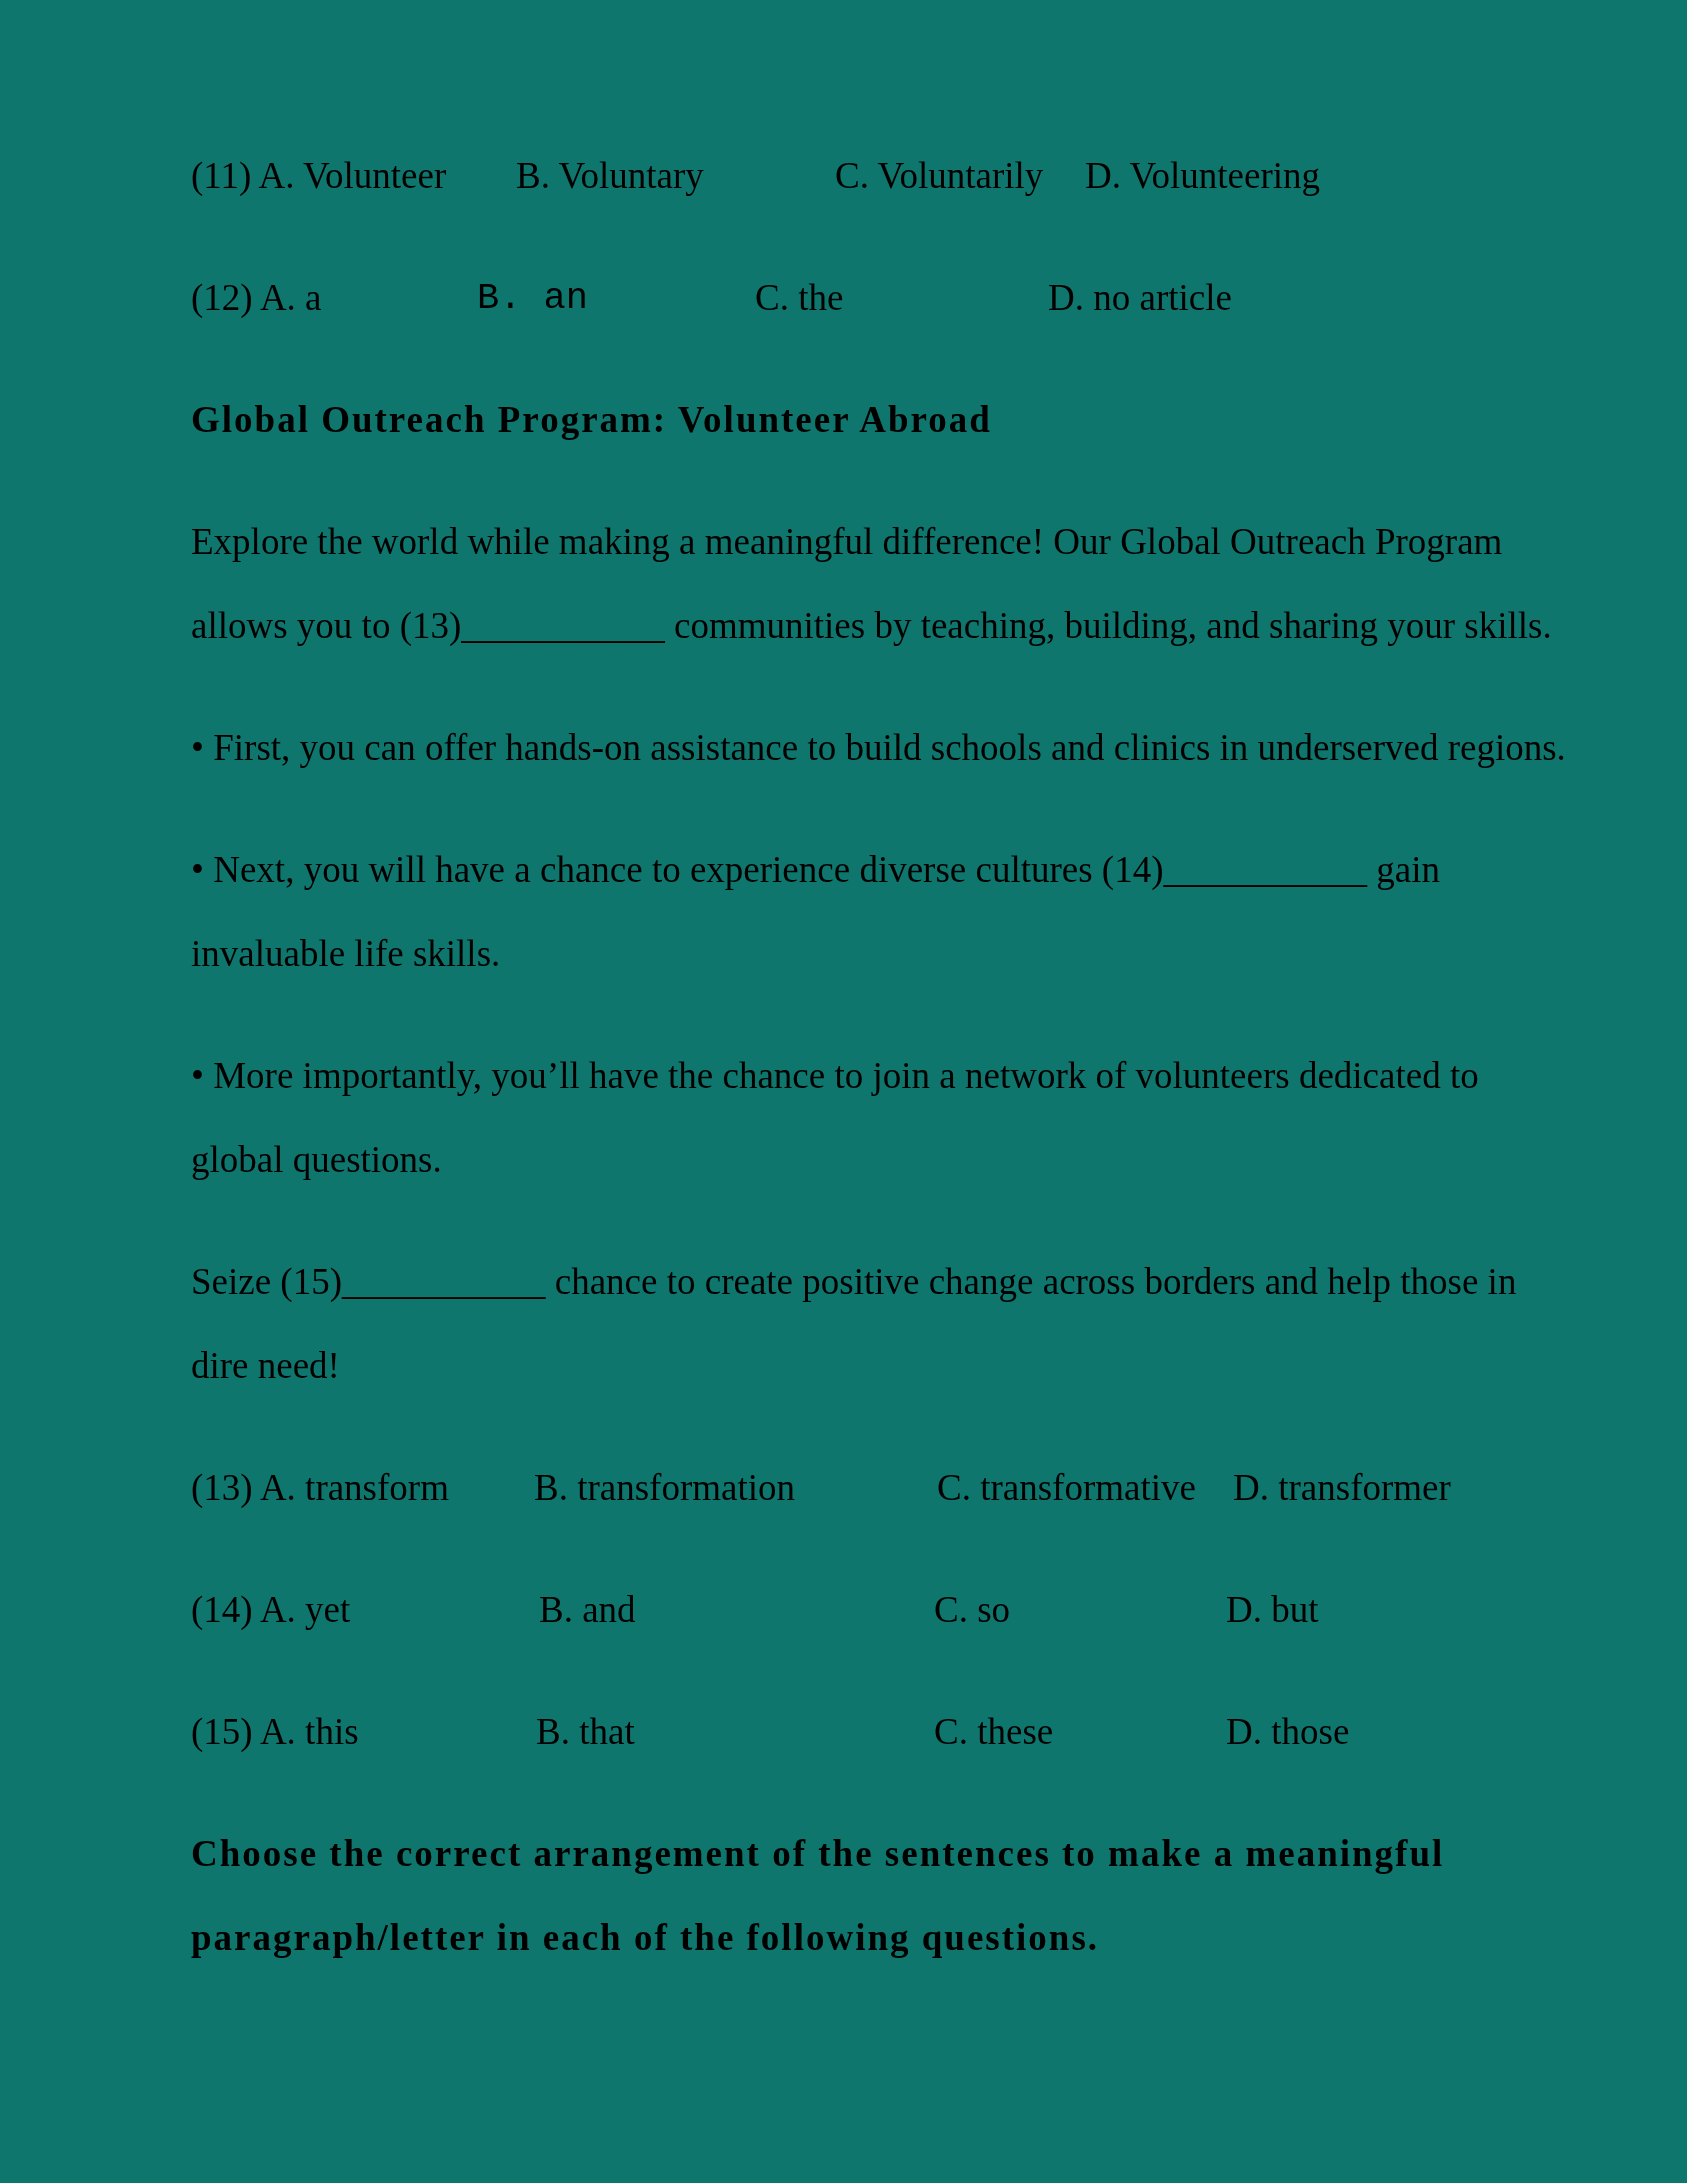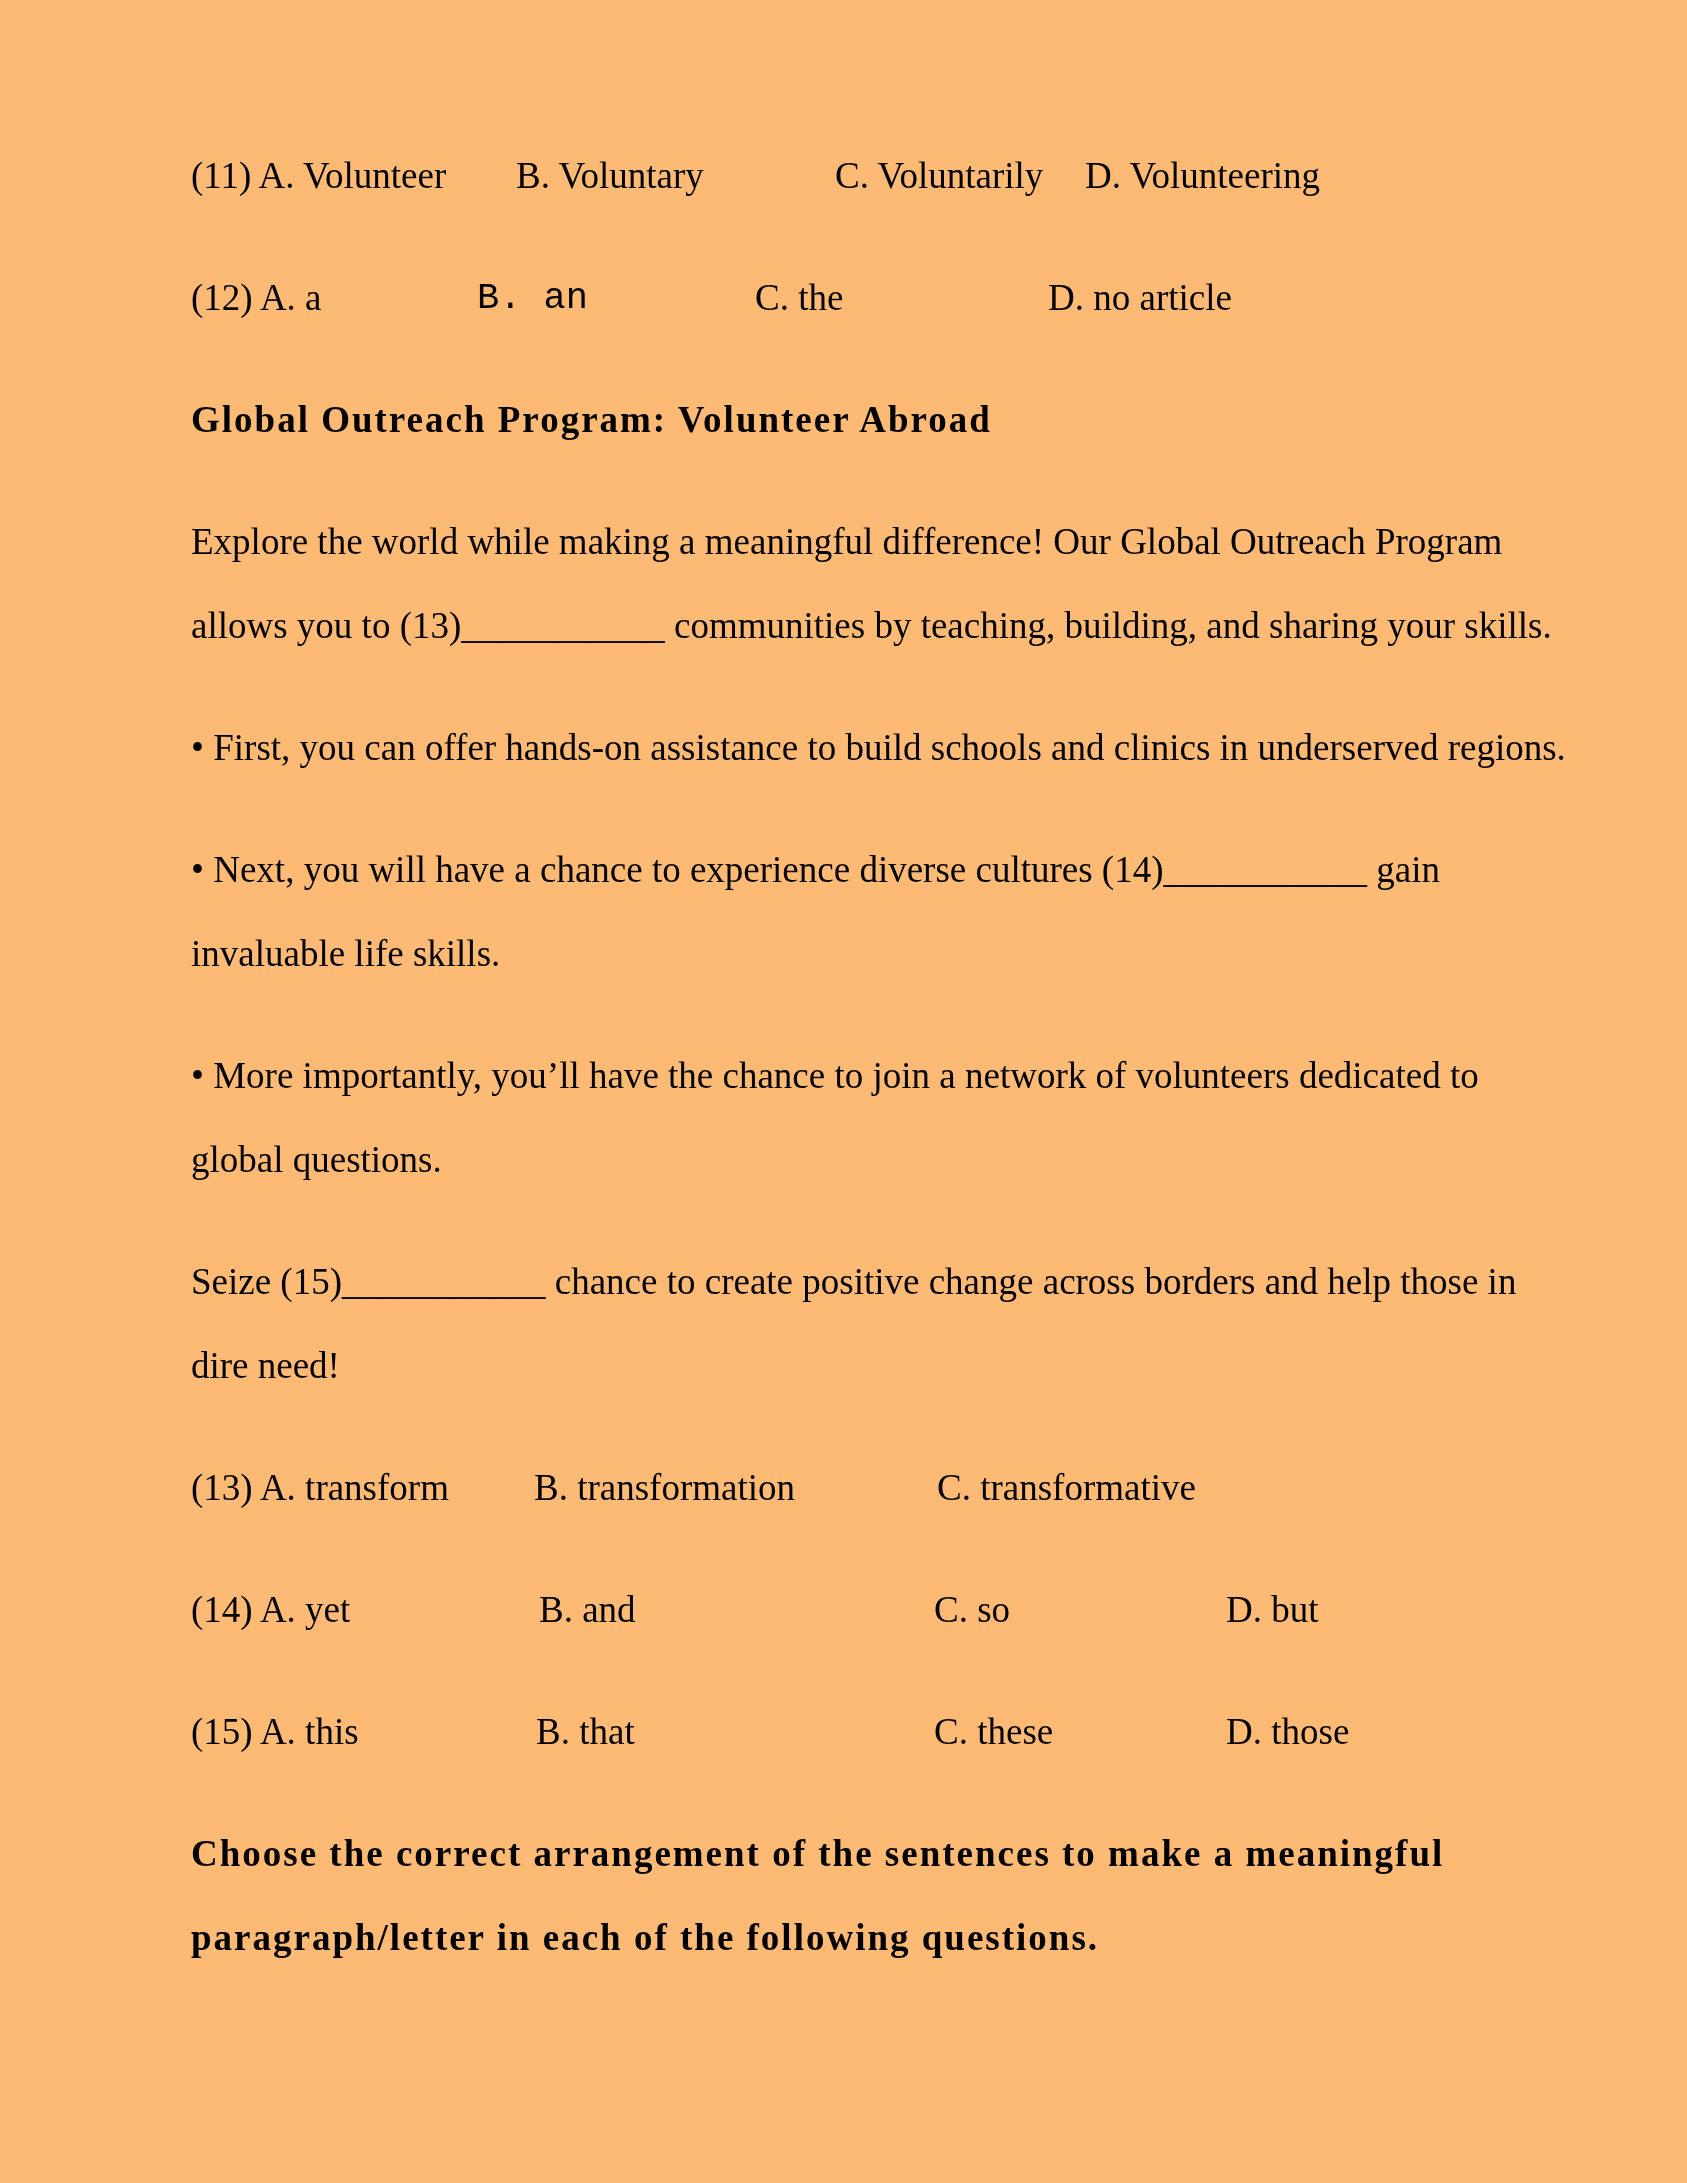--- a/index.html
+++ b/index.html
@@ -1,19 +1,19 @@
 <!DOCTYPE html>
 <html style="font-size:10.6px"><head>
 <meta charset="utf-8">
 <style>
   html,body{margin:0;padding:0;background:#888;}
   .page{
     position:relative;
     width:1687px;height:2183px;
-    background:#fdba74;color:#000000;
+    background:#0f766e;color:#000000;
     font-family:"Liberation Serif", "DejaVu Serif", serif;
     font-size:37px;line-height:84px;
     padding:134px 32px 0 191px;
     box-sizing:border-box;overflow:hidden;
   }
   .block{margin:0 0 38px 0;}
   .line{white-space:nowrap;}
   .q-row{position:relative;}
   .q-row .opt{position:absolute;top:0;white-space:nowrap;}
   .q-row .opt-a{position:static;}
@@ -67,20 +67,21 @@
 
   <div class="block">
     <div class="line">Seize (15)___________ chance to create positive change across borders and help those in</div>
     <div class="line">dire need!</div>
   </div>
 
   <div class="block line q-row q13">
     <span class="opt opt-a"><span>(13)</span> <span>A. transform</span></span>
     <span class="opt opt-b">B. transformation</span>
     <span class="opt opt-c">C. transformative</span>
+    <span class="opt opt-d">D. transformer</span>
   </div>
 
   <div class="block line q-row q14">
     <span class="opt opt-a"><span>(14)</span> <span>A. yet</span></span>
     <span class="opt opt-b">B. and</span>
     <span class="opt opt-c">C. so</span>
     <span class="opt opt-d">D. but</span>
   </div>
 
   <div class="block line q-row q15">

